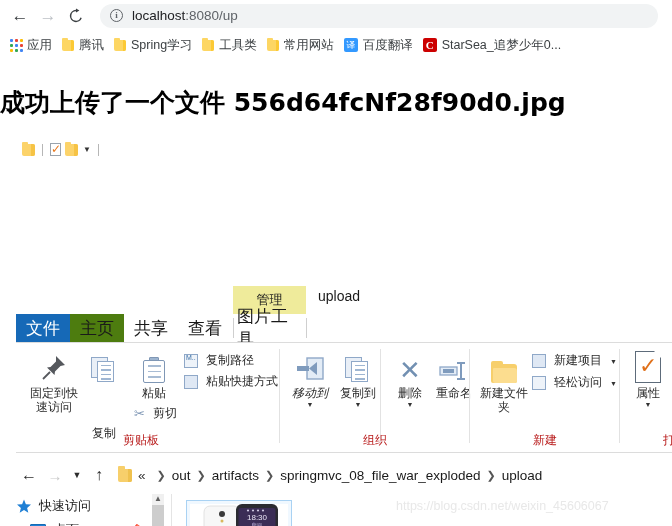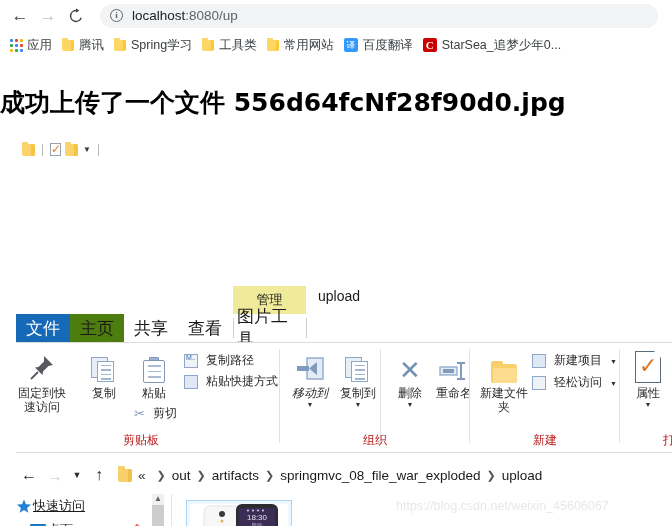--- a/index.html
+++ b/index.html
@@ -208,21 +208,21 @@
     content:""; position:absolute; right:0; top:0; width:4px; height:13px; background:#efc14e; border-radius:0 2px 2px 0;
   }
   .crumbs { display:flex; align-items:center; font-size:13.5px; color:#1a1a1a; white-space:nowrap; }
   .crumbs .sep { color:#555; margin:0 6px; font-size:11px; }
   .crumbs .chev2 { color:#333; margin-right:5px; }
 
   
   .ex-content { position:absolute; left:0; top:356px; width:672px; height:170px; }
   .navpane { position:absolute; left:16px; top:0; width:130px; height:170px; }
   .nav-item { display:flex; align-items:center; height:24px; font-size:13px; color:#1a1a1a; position:relative; }
-  .nav-item .label { margin-left:1px;text-decoration:underline; }
+  .nav-item .label { margin-left:7px; }
   .nav-item.root { font-size:13px; }
   .pin-mark { position:absolute; right:4px; top:6px; color:#9a9a9a; font-size:11px; }
   .ni-star { width:16px; height:15px; position:relative; flex:none; }
   .ni-desktop { width:16px; height:13px; background:#1f7fd4; border:1px solid #156bb5; border-radius:1px; flex:none; }
 
   .navscroll { position:absolute; left:152px; top:0; width:12px; height:170px; background:#f0f0f0; }
   .navscroll .up { height:10px; font-size:8px; color:#606060; text-align:center; line-height:10px; }
   .navscroll .thumb { position:absolute; left:0; top:11px; width:12px; height:140px; background:#cdcdcd; }
   .pane-divider { position:absolute; left:171px; top:0; width:1px; height:170px; background:#e4e4e4; }
 
@@ -321,30 +321,30 @@
       <div class="ex-tab share">共享</div>
       <div class="ex-tab view">查看</div>
       <div class="tab-divider" style="left:233px;"></div>
       <div class="ex-tab pictools">图片工具</div>
       <div class="tab-divider" style="left:306px;"></div>
     </div>
 
     <div class="ribbon">
 
       <div class="rgroup" style="left:0; width:264px;">
-        <div class="big-btn" style="left:0;">
+        <div class="big-btn" style="left:12px;">
           <span class="ic">
             <svg width="30" height="30" viewBox="0 0 30 30" aria-hidden="true">
               <path d="M17 3 L26 12 L21.5 13 L16 18.5 L15.5 22 L8 14.5 L11.5 14 L17 8.5 Z" fill="#55585d"></path>
               <path d="M11 19 L4 26" stroke="#55585d" stroke-width="1.8" fill="none"></path>
             </svg>
           </span>
           <span class="tx">固定到快速访问</span>
         </div>
-        <div class="big-btn" style="left:62px;">
+        <div class="big-btn" style="left:62px;gap:40px;">
           <span class="ic">
             <span class="ic-copy">
                 <span class="back"></span>
                 <span class="front">
                   <i></i>
                   <i></i>
                   <i></i>
                   <i></i>
                 </span>
               </span>

